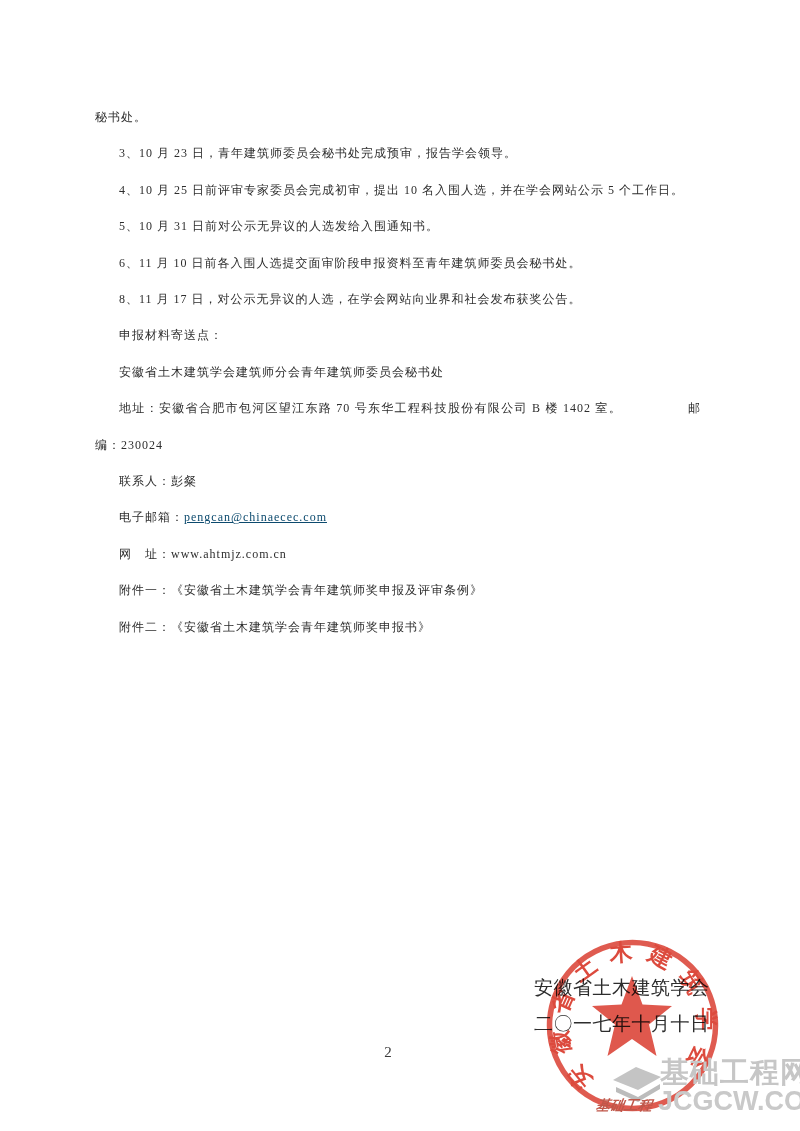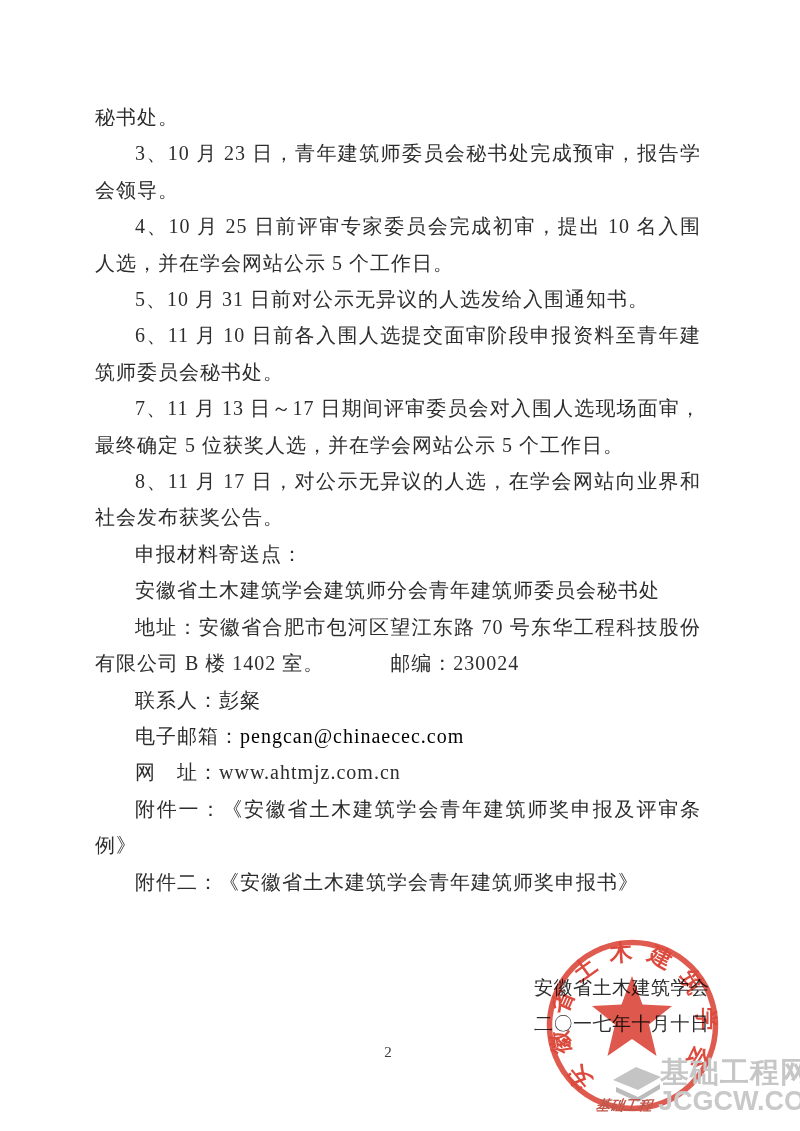--- a/index.html
+++ b/index.html
@@ -10,30 +10,31 @@
     background: #ffffff;
     overflow: hidden;
     font-family: "Liberation Serif", "DejaVu Serif", serif;
     color: #2d2d2d;
   }
   .body-text {
     position: absolute;
     left: 95px;
     top: 99px;
     width: 606px;
-    font-size: 20px;
+    font-size: 12px;
     line-height: 36.4px;
     letter-spacing: 1px;
     text-align: justify;
   }
   .body-text p { margin: 0; text-indent: 2em; }
   .body-text p.noindent { text-indent: 0; }
   .postal { margin-left: 66px; }
   a.email-link {
-    color: #000000;
+    color: #0c4a6e;
+    text-decoration: underline;
     cursor: pointer;
   }
   .signature {
     position: absolute;
     left: 534px;
     top: 970px;
     font-size: 19px;
     line-height: 36px;
     letter-spacing: 0.5px;
     color: #2d2d2d;
@@ -90,21 +91,20 @@
 <body>
 
 <div class="page">
 
   <div class="body-text">
     <p class="noindent">秘书处。</p>
     <p>3、10 月 23 日，青年建筑师委员会秘书处完成预审，报告学会领导。</p>
     <p>4、10 月 25 日前评审专家委员会完成初审，提出 10 名入围人选，并在学会网站公示 5 个工作日。</p>
     <p>5、10 月 31 日前对公示无异议的人选发给入围通知书。</p>
     <p>6、11 月 10 日前各入围人选提交面审阶段申报资料至青年建筑师委员会秘书处。</p>
-    <p>7、11 月 13 日～17 日期间评审委员会对入围人选现场面审，最终确定 5 位获奖人选，并在学会网站公示 5 个工作日。</p>
     <p>8、11 月 17 日，对公示无异议的人选，在学会网站向业界和社会发布获奖公告。</p>
     <p>申报材料寄送点：</p>
     <p>安徽省土木建筑学会建筑师分会青年建筑师委员会秘书处</p>
     <p><span>地址：安徽省合肥市包河区望江东路 70 号东华工程科技股份有限公司 B 楼 1402 室。</span><span class="postal">邮编：230024</span></p>
     <p><span>联系人：</span><span>彭粲</span></p>
     <p><span>电子邮箱：</span><a class="email-link">pengcan@chinaecec.com</a></p>
     <p><span>网　址：</span><span>www.ahtmjz.com.cn</span></p>
     <p>附件一：《安徽省土木建筑学会青年建筑师奖申报及评审条例》</p>
     <p>附件二：《安徽省土木建筑学会青年建筑师奖申报书》</p>
   </div>

